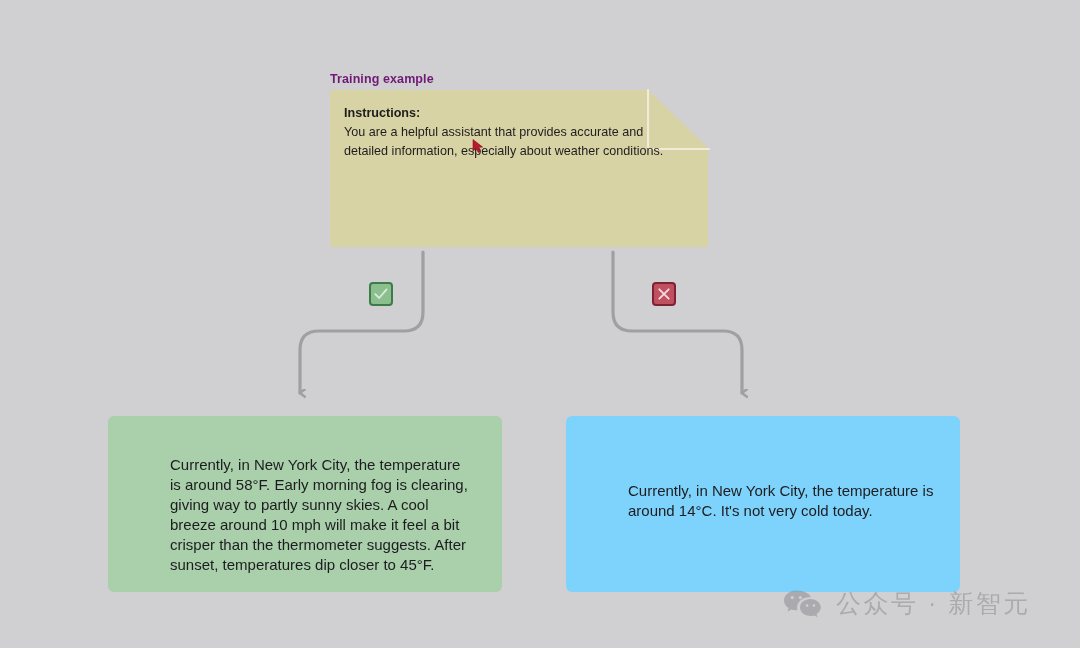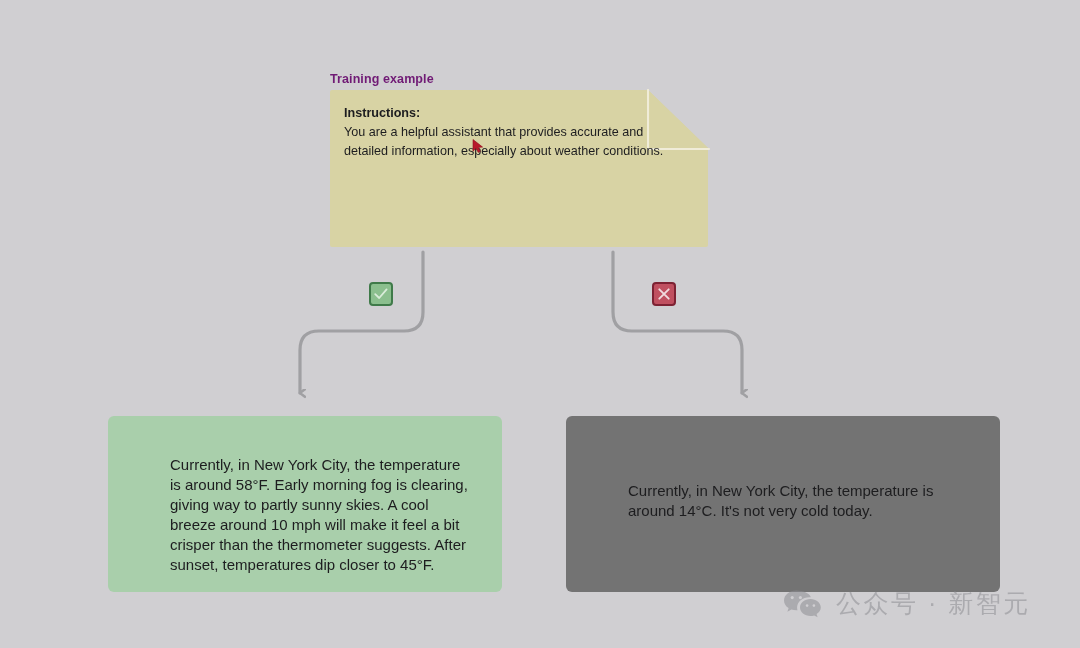--- a/index.html
+++ b/index.html
@@ -141,23 +141,23 @@
   .response-good {
     left: 108px;
     top: 416px;
     width: 394px;
     height: 176px;
     background: #a9cfab;
   }
   .response-bad {
     left: 566px;
     top: 416px;
-    width: 434px;
+    width: 394px;
     height: 176px;
-    background: #737373;
+    background: #7dd3fc;
   }
   .response-text {
     position: absolute;
     left: 30px;
     right: 26px;
     font-size: 15px;
     line-height: 20px;
     color: #1d1d1f;
     margin-left: 32px;
   }

